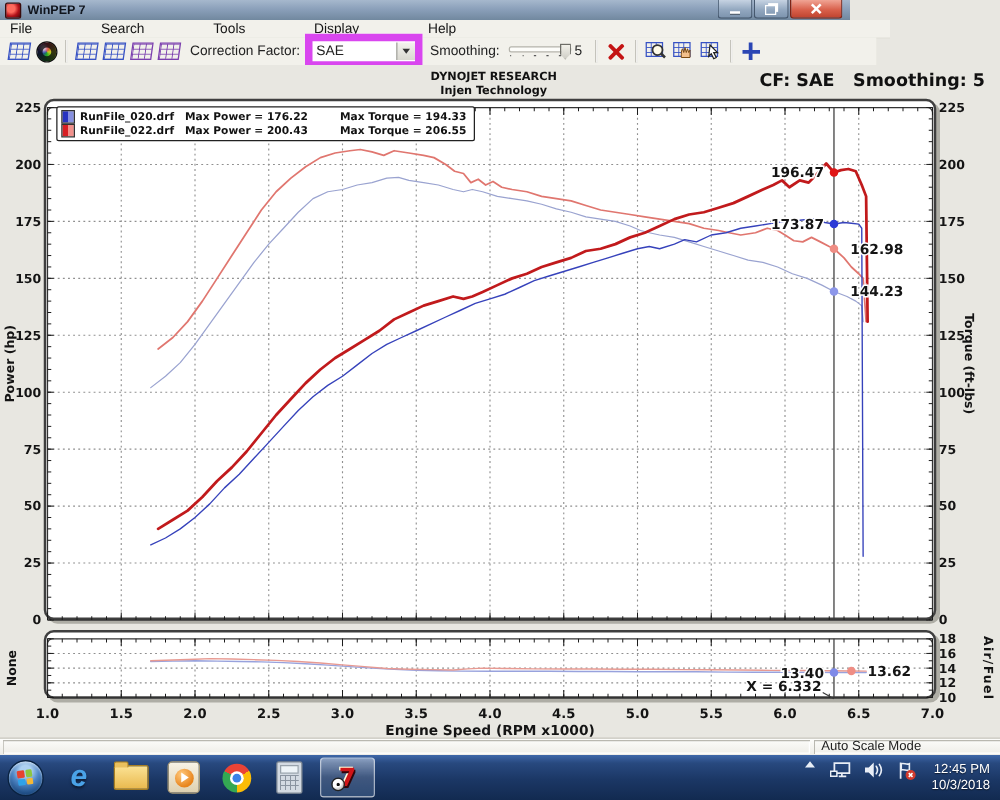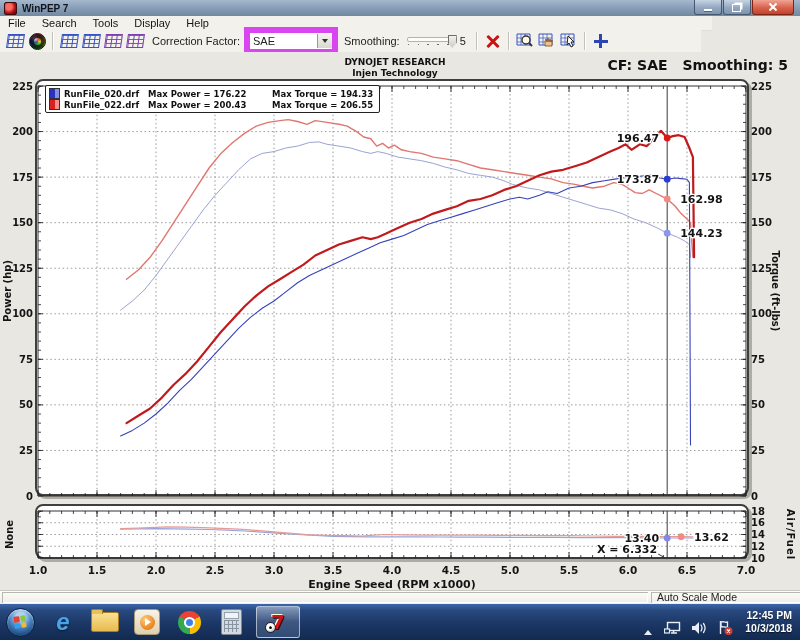--- a/index.html
+++ b/index.html
@@ -1,20 +1,20 @@
 <!DOCTYPE html>
 <html><head>
 <meta charset="utf-8">
 <style>
   html,body{margin:0;padding:0;}
   body{width:800px;height:640px;position:relative;overflow:hidden;
        font-family:"Liberation Sans","DejaVu Sans",sans-serif;background:#e8e7e1;
        -webkit-font-smoothing:antialiased;}
   
-  .titlebar{position:absolute;left:0;top:0;width:800px;height:16px;
+  .titlebar{position:absolute;left:0;top:0;width:680px;height:16px;
     background:linear-gradient(180deg,#a6b8cd 0%,#8ba0ba 45%,#7democ 100%);
     background:linear-gradient(180deg,#a6b8cd 0%,#8ba0ba 45%,#71889f 100%);
     display:flex;align-items:center;font-size:10px;font-weight:bold;color:#10141c;}
   .app-icon{width:11px;height:11px;margin:0 5px 0 4px;border-radius:2px;
     background:radial-gradient(circle at 35% 35%,#ff6a5e 0 30%,#b3121a 60%,#4a0508 100%);
     border:1px solid #3a0c0c;flex:0 0 auto;}
   .tb-title{white-space:nowrap;overflow:hidden;}
   .tb-app{margin-right:22px;}
   .winbtns{position:absolute;right:6px;top:0;display:flex;}
   .wbtn{width:26px;height:14px;border:1px solid #46586e;border-top:none;
@@ -22,21 +22,21 @@
     display:flex;align-items:center;justify-content:center;margin-left:1px;}
   .wbtn.close{width:40px;background:linear-gradient(#f0a494,#d9614c 55%,#c04430);border-color:#7e2415;}
   .glyph-min{width:8px;height:2px;background:#fff;box-shadow:0 1px 0 rgba(0,0,0,.35);margin-top:5px;}
   .glyph-restore{width:7px;height:6px;border:1px solid #fff;box-shadow:2px -2px 0 -0.5px #fff;margin:2px 2px 0 0;}
   .glyph-close{position:relative;width:10px;height:10px;}
   .glyph-close:before,.glyph-close:after{content:"";position:absolute;left:0px;top:4px;width:10px;height:2px;background:#fff;}
   .glyph-close:before{transform:rotate(45deg);}
   .glyph-close:after{transform:rotate(-45deg);}
   
   .menubar{position:absolute;left:0;top:16px;width:712px;height:14px;background:#f2f1eb;
-    display:flex;align-items:center;font-size:11px;color:#151515;border-bottom:1px solid #e0dfd8;}
+    display:flex;align-items:center;font-size:11px;color:#151515;border-bottom:1px solid #e0dfd8;gap:39px;}
   .menu-item{padding:0 8px;height:14px;line-height:14px;}
   
   .toolbar{position:absolute;left:0;top:30px;width:701px;height:22px;background:#f2f1eb;
     display:flex;align-items:center;border-bottom:1px solid #c9c8c0;font-size:11px;color:#222;}
   .tsep{width:1px;height:18px;background:#c4c3bb;border-right:1px solid #fff;margin:0 4px;}
   .tbtn{width:22px;height:20px;display:flex;align-items:center;justify-content:center;flex:0 0 auto;}
   .mesh{width:15px;height:12px;border:1px solid currentColor;transform:skewX(-8deg);
     background-image:linear-gradient(currentColor 1px,transparent 1px),linear-gradient(90deg,currentColor 1px,transparent 1px);
     background-size:5px 4px;}
   .mesh.blue{color:#3752c4;}
@@ -132,21 +132,21 @@
     background-size:4px 4px;}
   .winpep-btn{width:42px;height:30px;margin-left:4px;border-radius:3px;border:1px solid rgba(255,255,255,.55);
     background:linear-gradient(rgba(255,255,255,.42),rgba(255,255,255,.16) 48%,rgba(150,190,240,.22));
     display:flex;align-items:center;justify-content:center;position:relative;}
   .wp7{font-size:20px;font-weight:bold;color:#cf1418;font-family:"DejaVu Sans",sans-serif;
     text-shadow:1px 1px 0 #30050a, -1px -1px 0 #ffd;line-height:20px;}
   .ball{position:absolute;left:8px;bottom:4px;width:9px;height:9px;border-radius:50%;
     background:radial-gradient(circle at 35% 30%,#fff 0 45%,#ddd 60%,#888);border:1px solid #222;}
   .ball:before{content:"";position:absolute;left:3px;top:3px;width:3px;height:3px;background:#111;
     clip-path:polygon(50% 0,100% 38%,81% 100%,19% 100%,0 38%);}
-  .tray{margin-left:auto;display:flex;align-items:flex-end;color:#fff;font-weight:bold;}
+  .tray{margin-left:auto;display:flex;align-items:flex-start;color:#fff;}
   .caret{width:0;height:0;border-left:4px solid transparent;border-right:4px solid transparent;
     border-bottom:5px solid #e8eef6;margin-right:12px;}
   .tray svg{margin-right:10px;}
   .clock{text-align:right;font-size:10.5px;line-height:13px;color:#fff;margin:0 8px 0 2px;
     text-shadow:0 1px 1px rgba(0,0,0,.6);}
 </style>
 </head>
 <body>
 
 <div class="titlebar">

